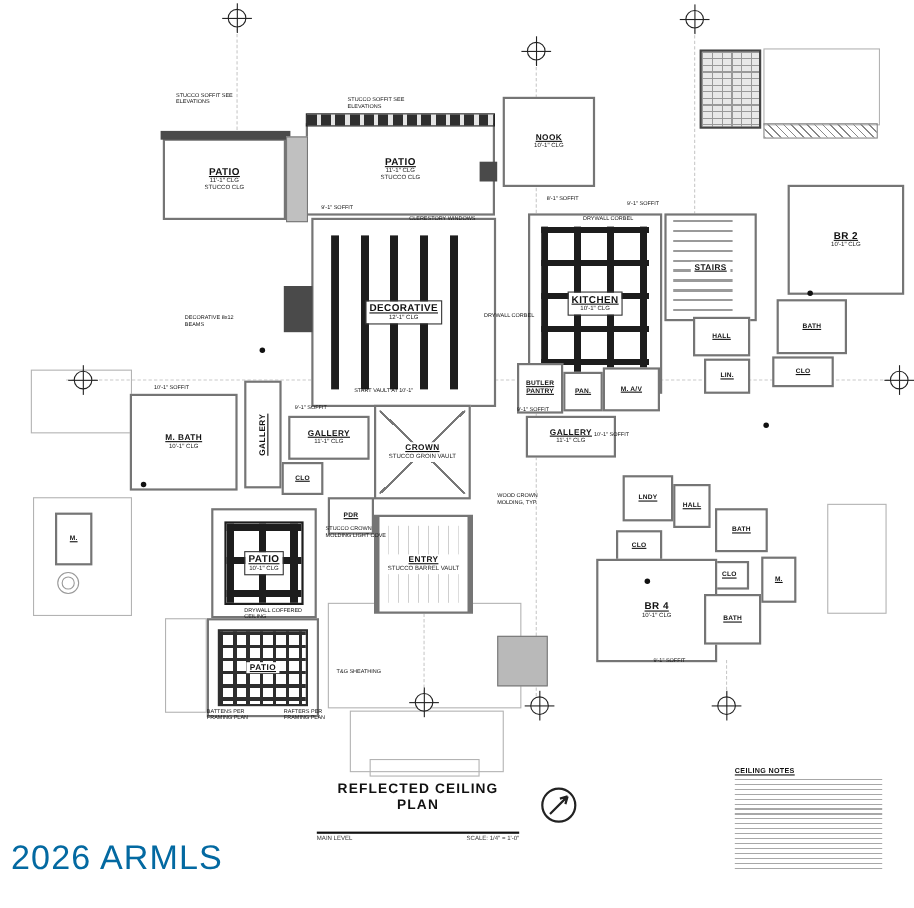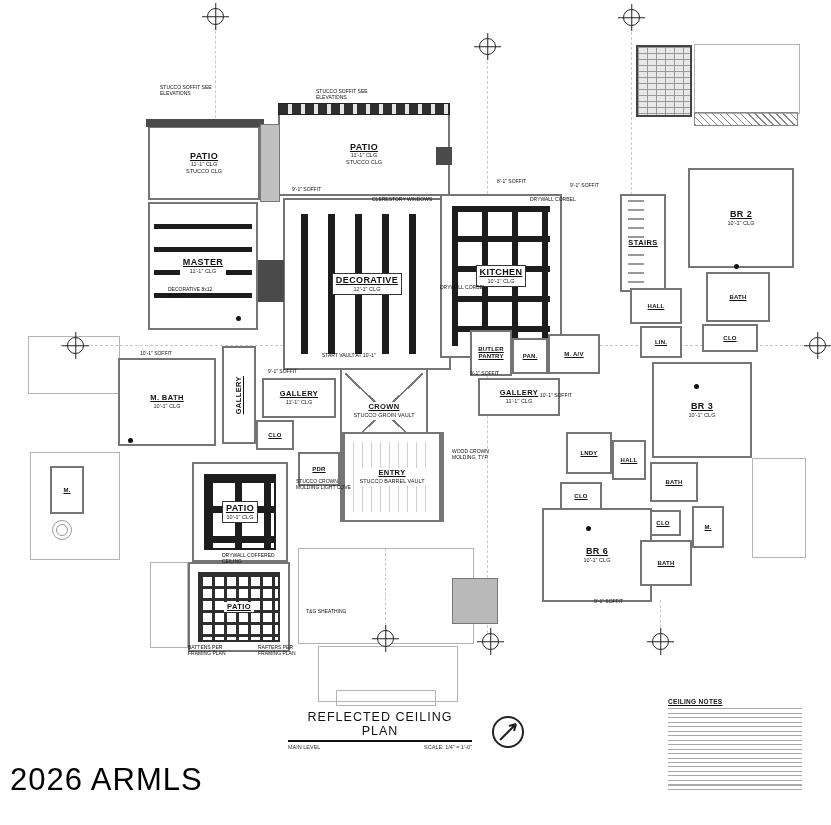--- a/index.html
+++ b/index.html
@@ -46,28 +46,28 @@
   .glv{border-left:1px dashed #c9c9c9;width:0;}
   .marker{position:absolute;width:15px;height:15px;border:1.5px solid #222;border-radius:50%;background:#fff;z-index:5;}
   .marker::before{content:"";position:absolute;left:50%;top:-6px;bottom:-6px;width:1.5px;background:#222;transform:translateX(-50%);}
   .marker::after{content:"";position:absolute;top:50%;left:-6px;right:-6px;height:1.5px;background:#222;transform:translateY(-50%);}
   .dot{position:absolute;width:5px;height:5px;border-radius:50%;background:#111;z-index:4;}
   .circle{position:absolute;border:1px solid #999;border-radius:50%;z-index:1;}
   .ann{position:absolute;font-size:5px;line-height:1.2;z-index:4;}
   .sof{position:absolute;font-size:5px;z-index:4;white-space:nowrap;}
   
   .titleblock{position:absolute;left:288px;top:710px;width:184px;text-align:center;z-index:6;}
-  .tb-title{font-size:12.5px;font-weight:normal;letter-spacing:1px;border-bottom:2px solid #111;padding-bottom:2px;}
+  .tb-title{font-size:12.5px;font-weight:bold;letter-spacing:1px;border-bottom:2px solid #111;padding-bottom:18px;}
   .tb-sub{display:flex;justify-content:space-between;font-size:5.5px;margin-top:2px;color:#333;}
   .north{position:absolute;left:490px;top:714px;z-index:6;}
   
   .notes{position:absolute;left:668px;top:698px;width:134px;z-index:6;}
   .notes-h{font-size:6.5px;font-weight:bold;text-decoration:underline;letter-spacing:.3px;}
   .notes-lines{margin-top:3px;height:84px;background:repeating-linear-gradient(180deg,#8a8a8a 0 1px,transparent 1px 4.5px);opacity:.75;}
-  .watermark{position:absolute;left:10px;top:762px;font-size:31px;color:#000000;letter-spacing:1px;z-index:7;}
+  .watermark{position:absolute;left:10px;top:762px;font-size:31px;color:#0369a1;letter-spacing:1px;z-index:7;}
 </style>
 </head>
 <body>
 
 <div class="canvas">
 
   <div class="gl glh" style="left:60px;top:345px;width:758px"></div>
   <div class="gl glv" style="left:487px;top:46px;height:592px"></div>
   <div class="gl glv" style="left:215px;top:16px;height:112px"></div>
   <div class="gl glv" style="left:631px;top:17px;height:178px"></div>
@@ -93,59 +93,56 @@
   <div class="clerestory" style="left:278px;top:103px;width:172px"></div>
   <div class="chimney" style="left:636px;top:45px;width:56px;height:72px"></div>
   <div class="hatch" style="left:694px;top:112px;width:104px;height:14px"></div>
 
   <div class="room" style="left:148px;top:126px;width:112px;height:74px">
     <span class="rl">PATIO</span>
     <span class="rs">11'-1" CLG</span>
     <span class="rs">STUCCO CLG</span>
   </div>
 
-  <div class="room" style="left:148px;top:202px;width:110px;height:128px">
-    <div class="ov beams-h" style="left:4px;right:4px;top:20px;bottom:24px"></div>
-    <div class="chip">
-      <span class="rl">MASTER</span>
-      <span class="rs">11'-1" CLG</span>
-    </div>
-  </div>
 
   <div class="room" style="left:278px;top:112px;width:172px;height:84px">
     <span class="rl">PATIO</span>
     <span class="rs">11'-1" CLG</span>
     <span class="rs">STUCCO CLG</span>
   </div>
 
+  <div class="room md" style="left:457px;top:88px;width:84px;height:82px">
+    <span class="rl">NOOK</span>
+    <span class="rs">10'-1" CLG</span>
+  </div>
 
   <div class="room" style="left:283px;top:198px;width:168px;height:172px">
     <div class="ov beams-v" style="left:16px;right:16px;top:14px;bottom:14px"></div>
     <div class="chip box">
       <span class="rl">DECORATIVE</span>
       <span class="rs">12'-1" CLG</span>
     </div>
   </div>
 
-  <div class="room" style="left:440px;top:194px;width:122px;height:164px">
+  <div class="room" style="left:480px;top:194px;width:122px;height:164px">
     <div class="ov coffer" style="left:10px;right:10px;top:10px;bottom:10px"></div>
     <div class="chip box">
       <span class="rl">KITCHEN</span>
       <span class="rs">10'-1" CLG</span>
     </div>
   </div>
 
-  <div class="room md" style="left:620px;top:194px;width:46px;height:98px">
+  <div class="room md" style="left:604px;top:194px;width:84px;height:98px">
     <div class="ov treads" style="left:6px;right:20px;top:4px;bottom:4px"></div>
     <div class="chip">
       <span class="rl">STAIRS</span>
     </div>
   </div>
 
-  <div class="room" style="left:688px;top:168px;width:106px;height:100px">
+  <div class="room" style="left:716px;top:168px;width:106px;height:100px">
     <span class="rl">BR 2</span>
     <span class="rs">10'-1" CLG</span>
   </div>
 
   <div class="room sm" style="left:706px;top:272px;width:64px;height:50px">
     <span class="rl">BATH</span>
   </div>
 
   <div class="room sm" style="left:630px;top:288px;width:52px;height:36px">
     <span class="rl">HALL</span>
@@ -191,34 +188,30 @@
   <div class="room md" style="left:478px;top:378px;width:82px;height:38px">
     <span class="rl">GALLERY</span>
     <span class="rs">11'-1" CLG</span>
   </div>
 
   <div class="room md" style="left:118px;top:358px;width:98px;height:88px">
     <span class="rl">M. BATH</span>
     <span class="rs">10'-1" CLG</span>
   </div>
 
-  <div class="room" style="left:652px;top:362px;width:100px;height:96px">
-    <span class="rl">BR 3</span>
-    <span class="rs">10'-1" CLG</span>
-  </div>
 
   <div class="room sm" style="left:256px;top:420px;width:38px;height:30px">
     <span class="rl">CLO</span>
   </div>
 
   <div class="room sm" style="left:298px;top:452px;width:42px;height:34px">
     <span class="rl">PDR</span>
   </div>
 
-  <div class="room md" style="left:340px;top:432px;width:104px;height:90px;border-left-width:5px;border-right-width:5px">
+  <div class="room md" style="left:340px;top:468px;width:90px;height:90px;border-left-width:5px;border-right-width:5px">
     <div class="ov barrel" style="left:8px;right:8px;top:8px;bottom:8px"></div>
     <div class="chip">
       <span class="rl">ENTRY</span>
       <span class="rs">STUCCO BARREL VAULT</span>
     </div>
   </div>
 
 
   <div class="room sm" style="left:566px;top:432px;width:46px;height:42px">
     <span class="rl">LNDY</span>
@@ -251,21 +244,21 @@
 
   <div class="room" style="left:192px;top:462px;width:96px;height:100px">
     <div class="ov coffer2" style="left:10px;right:10px;top:10px;bottom:10px"></div>
     <div class="chip box">
       <span class="rl">PATIO</span>
       <span class="rs">10'-1" CLG</span>
     </div>
   </div>
 
   <div class="room" style="left:542px;top:508px;width:110px;height:94px">
-    <span class="rl">BR 6</span>
+    <span class="rl">BR 4</span>
     <span class="rs">10'-1" CLG</span>
   </div>
 
   <div class="room sm" style="left:640px;top:540px;width:52px;height:46px">
     <span class="rl">BATH</span>
   </div>
 
   <div class="room md" style="left:188px;top:562px;width:102px;height:90px">
     <div class="ov trellis" style="left:8px;right:8px;top:8px;bottom:8px"></div>
     <div class="chip">

